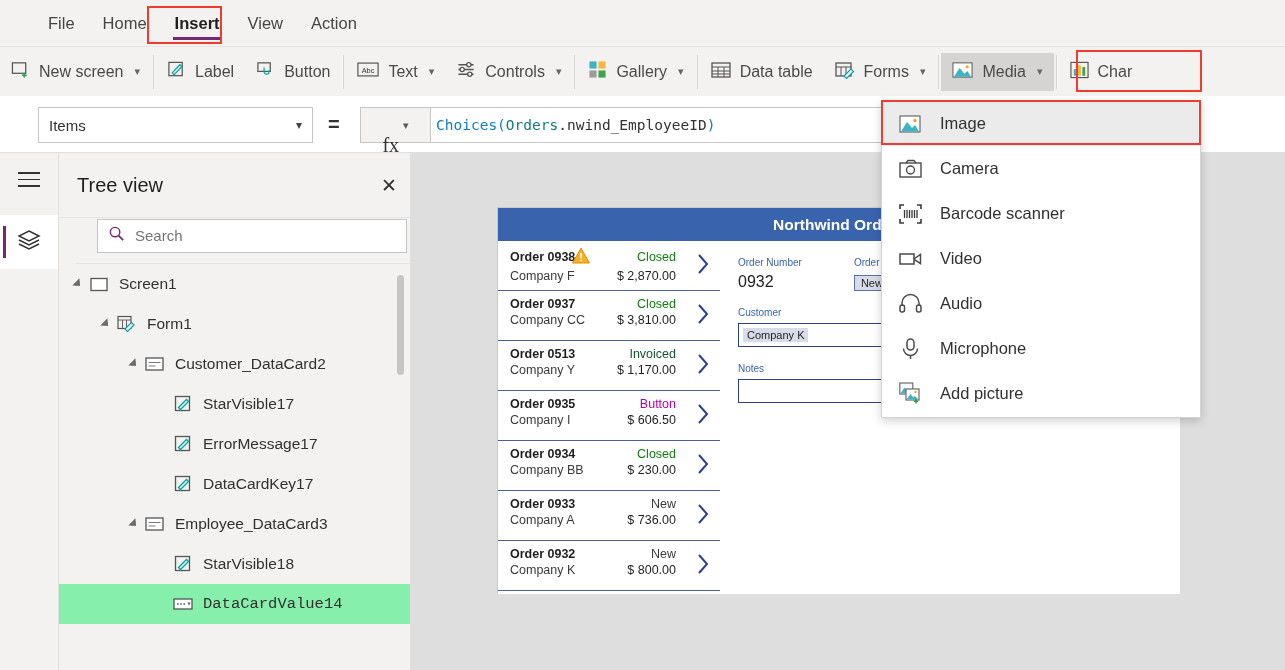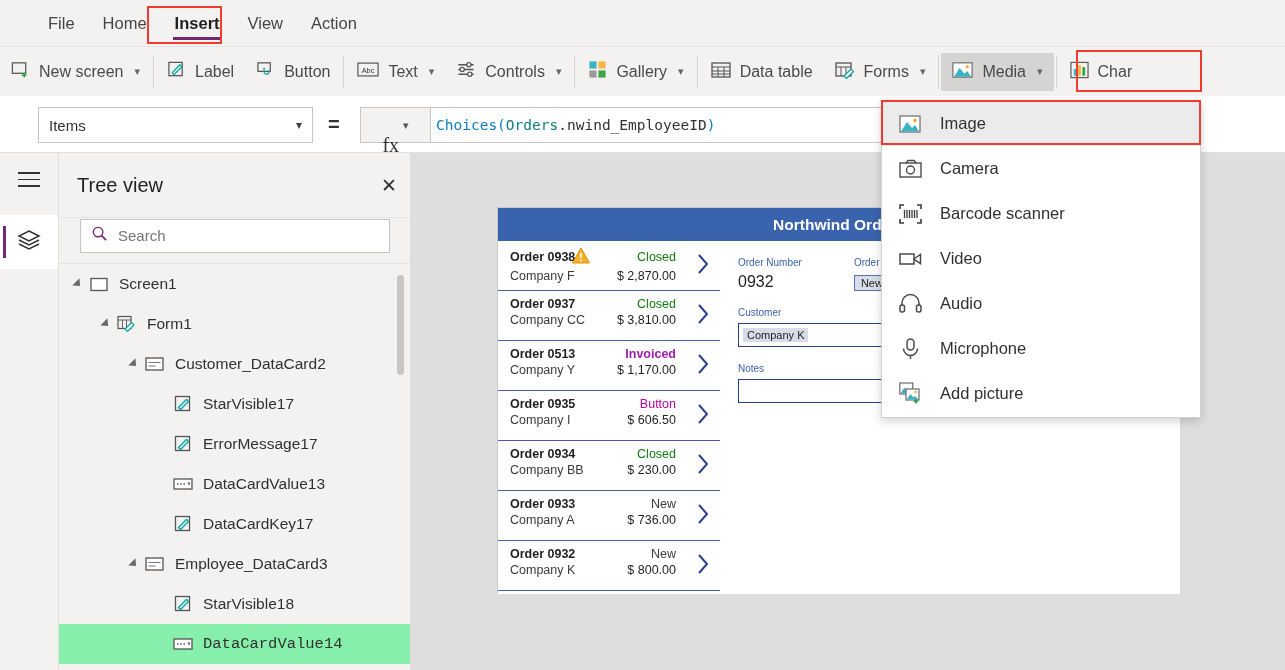--- a/index.html
+++ b/index.html
@@ -106,21 +106,21 @@
     position: absolute; left: 58px; top: 153px; width: 352px; height: 517px;
     background: #f3f2f1; border-left: 1px solid #e1dfdd;
   }
   .tree-header {
     position: absolute; left: 0; top: 0; width: 352px; height: 65px;
     display: flex; align-items: center; padding: 0 14px 0 18px;
     border-bottom: 1px solid #e6e5e3;
   }
   .tree-title { font-size: 20px; color: #201f1e; font-weight: normal; }
   .tree-close { margin-left: auto; font-size: 19px; color:#333; cursor:pointer; line-height:1; }
-  .search-wrap { position: absolute; left: 0; top: 55px; width: 352px; height: 56px;
+  .search-wrap { position: absolute; left: 17px; top: 55px; width: 352px; height: 56px;
      display:flex; align-items:center; justify-content:center; border-bottom:1px solid #e6e5e3; }
   .search-box {
     width: 310px; height: 34px; background:#fff; border:1px solid #c8c6c4;
     display:flex; align-items:center; padding-left: 10px; gap:10px;
   }
   .search-box input {
     border:none; outline:none; font-size:15px; color:#555;
     font-family:"Liberation Sans",sans-serif; width: 250px; background:transparent;
   }
   .tree-list { position: absolute; left: 0; top: 111px; width: 352px; height: 406px; overflow:hidden; }
@@ -481,31 +481,20 @@
             <svg width="18" height="18" viewBox="0 0 18 18">
               <rect x="1.5" y="1.5" width="14" height="14" fill="none" stroke="#555" stroke-width="1.3"></rect>
               <path d="M4.5 12.5 L12.5 4.5 L14.5 6.5 L6.5 14.5 Z" fill="#e8f7f7" stroke="#00a3a3" stroke-width="1.3"></path>
             </svg>
           </span>
           <span>ErrorMessage17</span>
         </div>
         <div class="tree-row" style="padding-left: 100px;">
           <span class="tri-spacer"></span>
           <span class="ticon">
-            <svg width="21" height="16" viewBox="0 0 21 16">
-              <rect x="1" y="3" width="18" height="10" fill="#fff" stroke="#555" stroke-width="1.3"></rect>
-              <path d="M4 8h1.6M7.2 8h1.6M10.4 8h1.6" stroke="#555" stroke-width="1.5"></path>
-              <path d="M14.5 6.5 L17.5 6.5 L16 9.5 Z" fill="#555"></path>
-            </svg>
-          </span>
-          <span>DataCardValue13</span>
-        </div>
-        <div class="tree-row" style="padding-left: 100px;">
-          <span class="tri-spacer"></span>
-          <span class="ticon">
             <svg width="18" height="18" viewBox="0 0 18 18">
               <rect x="1.5" y="1.5" width="14" height="14" fill="none" stroke="#555" stroke-width="1.3"></rect>
               <path d="M4.5 12.5 L12.5 4.5 L14.5 6.5 L6.5 14.5 Z" fill="#e8f7f7" stroke="#00a3a3" stroke-width="1.3"></path>
             </svg>
           </span>
           <span>DataCardKey17</span>
         </div>
         <div class="tree-row" style="padding-left: 72px;">
           <span class="tri"></span>
           <span class="ticon">
@@ -576,21 +565,21 @@
               <span class="g-company">Company CC</span>
               <span class="g-amount">$ 3,810.00</span>
             </div>
             <span class="g-chev"><svg width="13" height="22" viewBox="0 0 13 22">
                 <path d="M2 2 L10 11 L2 20" fill="none" stroke="#2a3f8f" stroke-width="2"></path>
               </svg></span>
           </div>
           <div class="g-row">
             <div class="g-r1">
               <span class="g-order">Order 0513</span>
-              <span class="g-status" style="color: #a21caf; font-weight: bold;">Invoiced</span>
+              <span class="g-status" style="color: #14532d;">Invoiced</span>
             </div>
             <div class="g-r2">
               <span class="g-company">Company Y</span>
               <span class="g-amount">$ 1,170.00</span>
             </div>
             <span class="g-chev"><svg width="13" height="22" viewBox="0 0 13 22">
                 <path d="M2 2 L10 11 L2 20" fill="none" stroke="#2a3f8f" stroke-width="2"></path>
               </svg></span>
           </div>
           <div class="g-row">

